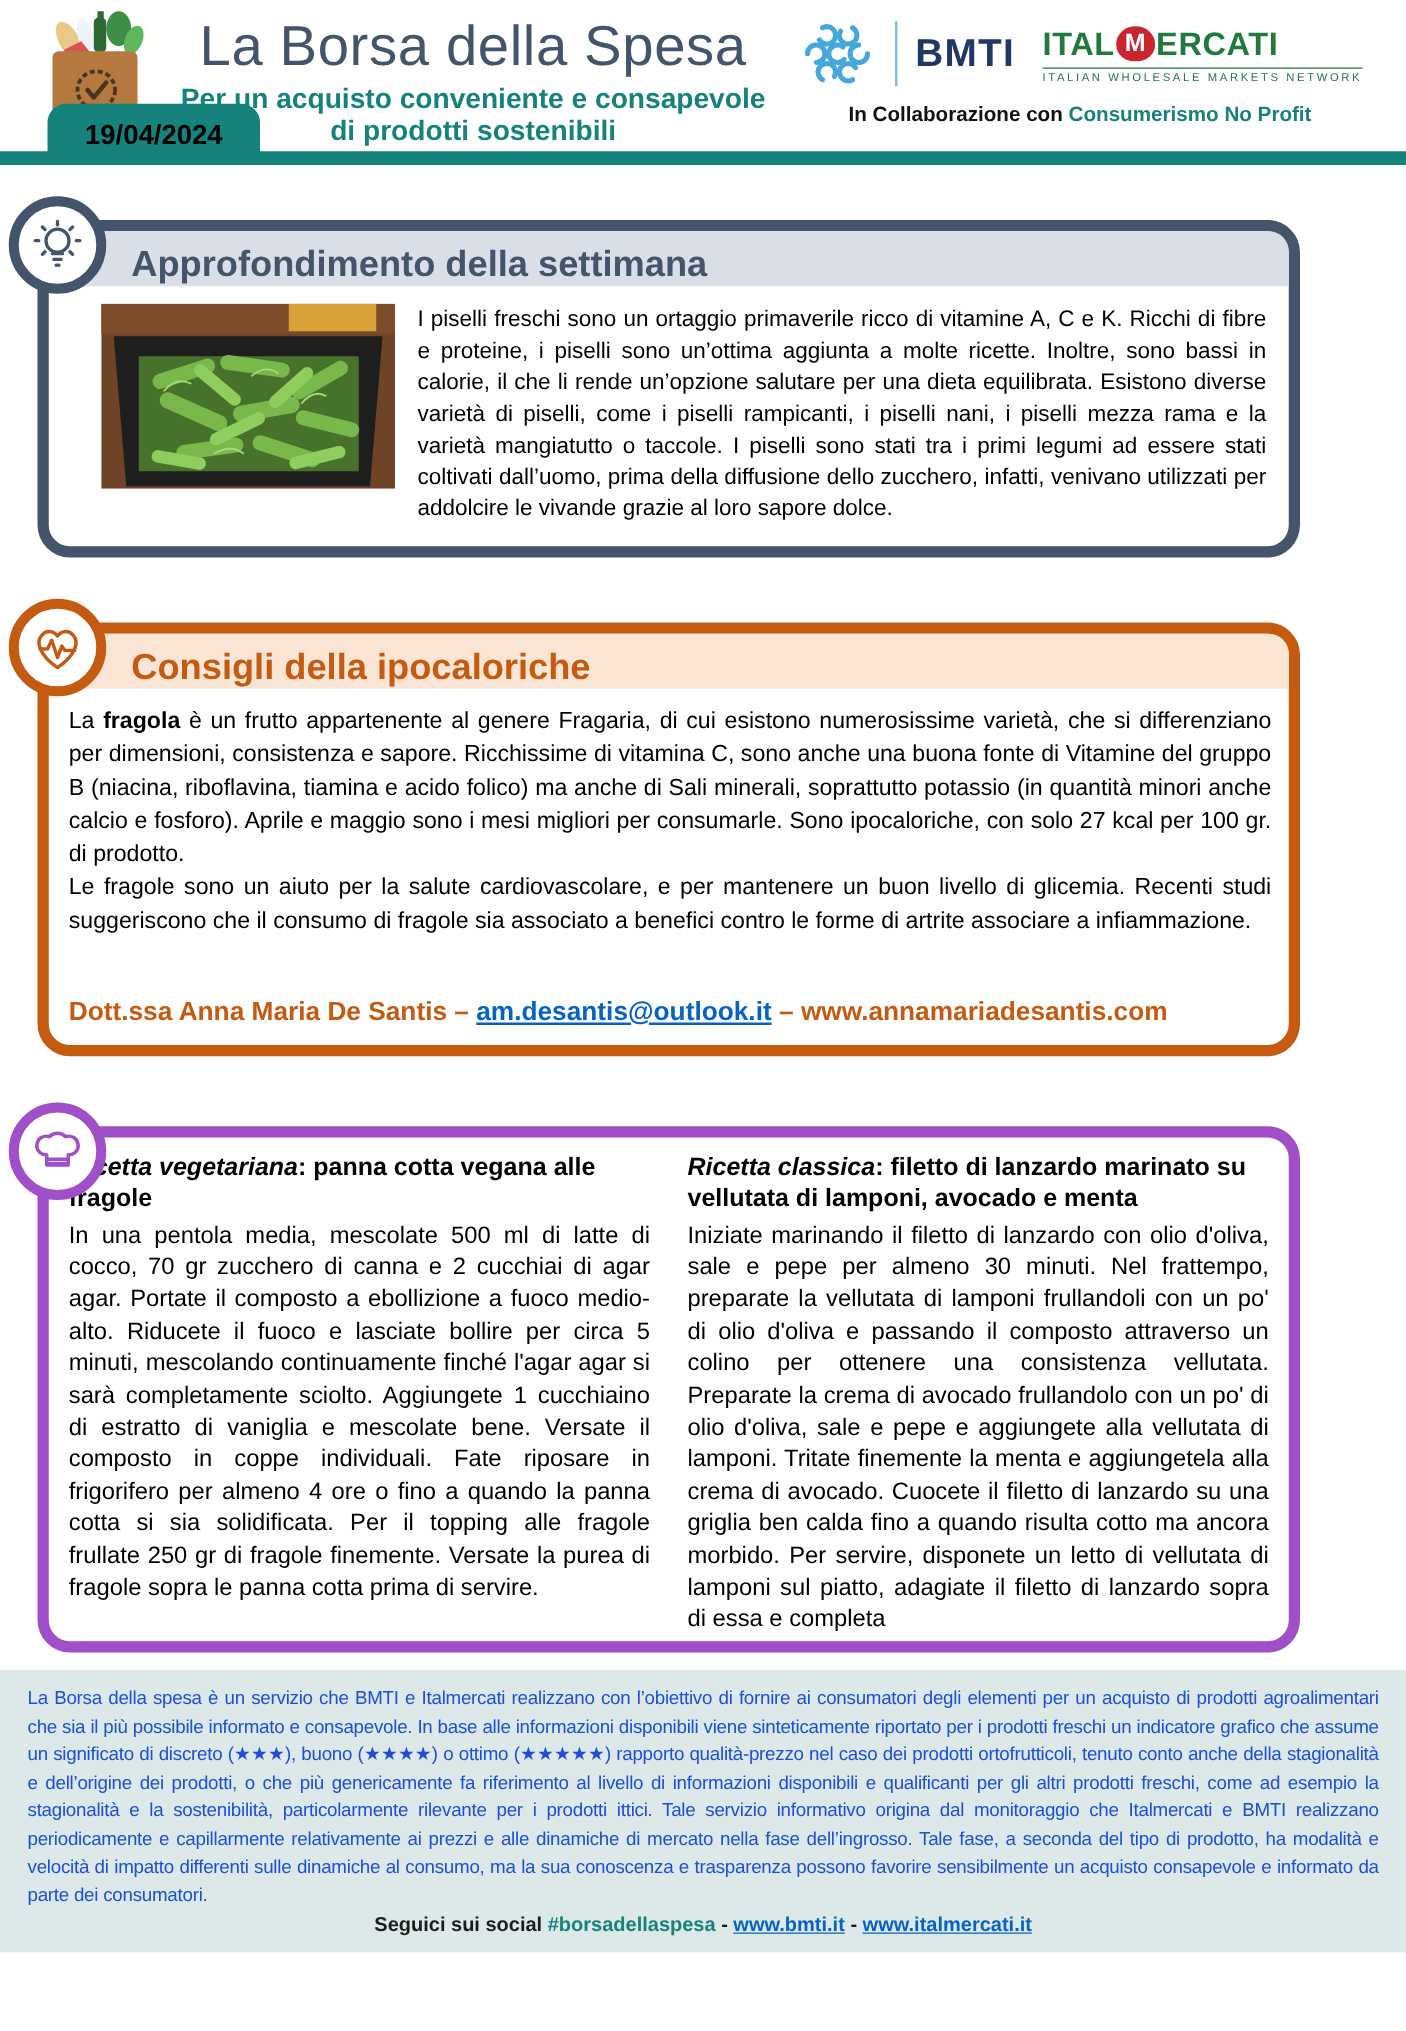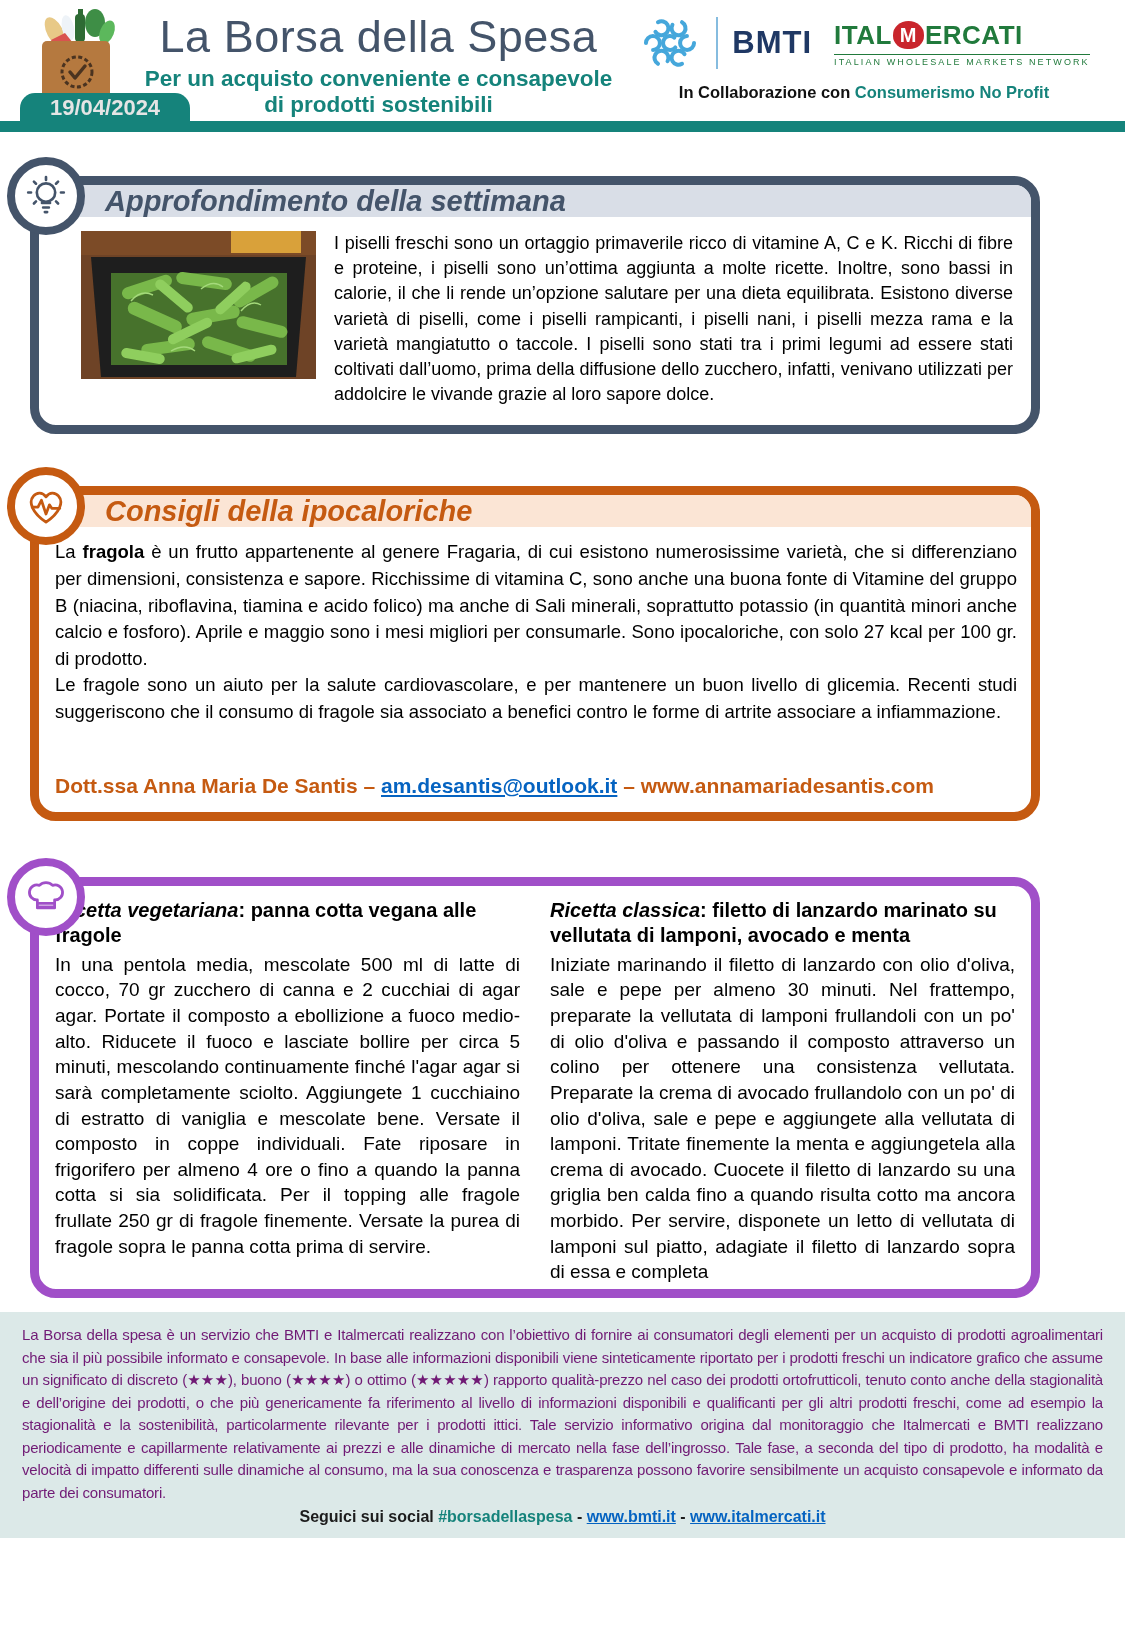--- a/index.html
+++ b/index.html
@@ -26,29 +26,29 @@
   .apple-m { display:inline-flex; align-items:center; justify-content:center; width:31px; height:28px;
              background:#C9252C; color:#fff; border-radius:50% 50% 46% 46%; font-size:20px; margin:0 1px; }
   .im-tagline { margin-top:3px; border-top:1.5px solid #217A3C; padding-top:2px;
                 color:#217A3C; font-size:9px; letter-spacing:2.1px; white-space:nowrap; }
   .collab-line { text-align:center; font-weight:bold; font-size:16.5px; color:#111; margin-top:9px; }
   .collab-line .teal-text { color:#15837B; }
 
   
   .strip-wrap { position:relative; height:22px; }
   .teal-bar { position:absolute; left:0; bottom:0; width:100%; height:11px; background:#15837B; }
-  .date-badge { position:absolute; left:20px; bottom:6px; background:#15837B; color:#e5e5e5;
-                font-weight:bold; font-size:22px; padding:2px 30px 5px 30px; border-radius:15px 15px 0 0; z-index:2; }
+  .date-badge { position:absolute; left:38px; bottom:6px; background:#15837B; color:#000000;
+                font-weight:bold; font-size:22px; padding:12px 30px 5px 30px; border-radius:15px 15px 0 0; z-index:2; }
 
   
   .card { position:relative; margin:0 85px 0 30px; border-radius:26px; background:#fff; }
   .card .icon-circle { position:absolute; top:-28px; left:-32px; width:78px; height:78px; border-radius:50%;
                        background:#fff; display:flex; align-items:center; justify-content:center; z-index:3; }
   .card .icon-circle svg { width:46px; height:46px; }
-  .card-header { height:32px; display:flex; align-items:flex-start; padding-left:66px; border-radius:16px 16px 0 0;font-style:italic; }
+  .card-header { height:44px; display:flex; align-items:flex-end; padding-left:66px; border-radius:16px 16px 0 0; }
   .card-header h2 { font-size:29px; font-weight:bold; }
 
   .card.slate  { border:9px solid #44546A; margin-top:44px; }
   .card.slate  .icon-circle { border:8px solid #44546A; }
   .card.slate  .card-header { background:#D9DEE7; }
   .card.slate  .card-header h2 { color:#44546A; }
 
   .card.orange { border:9px solid #C55A11; margin-top:52px; }
   .card.orange .icon-circle { border:8px solid #C55A11; }
   .card.orange .card-header { background:#FBE5D5; }
@@ -75,21 +75,21 @@
   .body3 { display:flex; gap:30px; padding:12px 16px 4px 16px; }
   .col { flex:1; font-size:19px; line-height:1.35; text-align:justify; }
   .recipe-title { font-weight:bold; font-size:20px; text-align:left; line-height:1.25; margin-bottom:4px; }
   .recipe-title .lbl { font-style:italic; }
   .contact-chef { padding:6px 14px 16px 22px; font-weight:bold; font-size:21px; }
   .contact-chef .name { color:#A04FC8; }
   .contact-chef .dash { color:#222; }
 
   
   .footer { margin-top:14px; background:#DCE9E8; padding:12px 22px 8px 22px; }
-  .footer-text { font-size:15px; letter-spacing:-0.2px; line-height:1.5; text-align:justify; color:#701a75; }
+  .footer-text { font-size:15px; letter-spacing:-0.2px; line-height:1.5; text-align:justify; color:#1d4ed8; }
   .social-line { text-align:center; font-weight:bold; font-size:16px; margin-top:4px; padding-bottom:4px; color:#1c1c1c; }
   .social-line .hashtag { color:#15837B; }
 </style>
 </head>
 <body>
 
 <div class="header">
   <div class="bag-wrap">
     <svg viewBox="0 0 90 100" width="92" height="100">
       <ellipse cx="20" cy="24" rx="8" ry="16" fill="#E8C987" transform="rotate(-28 20 24)"></ellipse>

